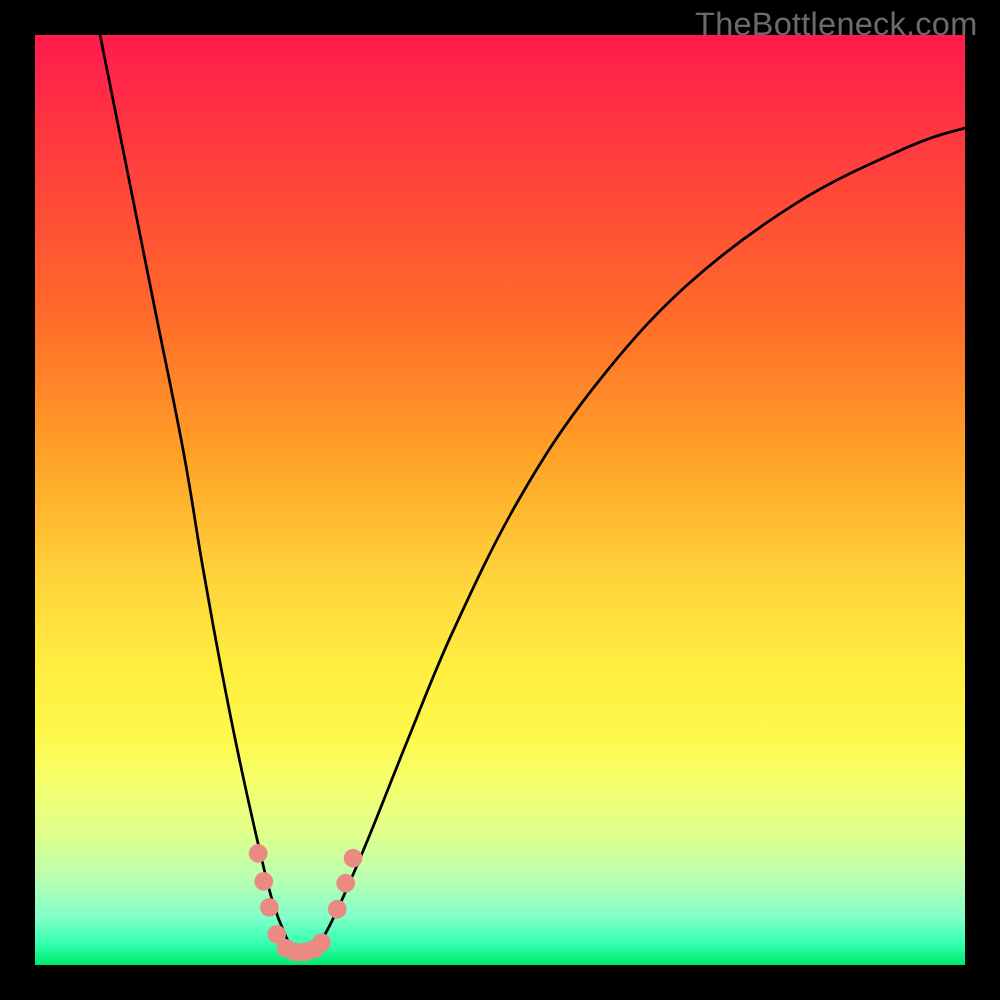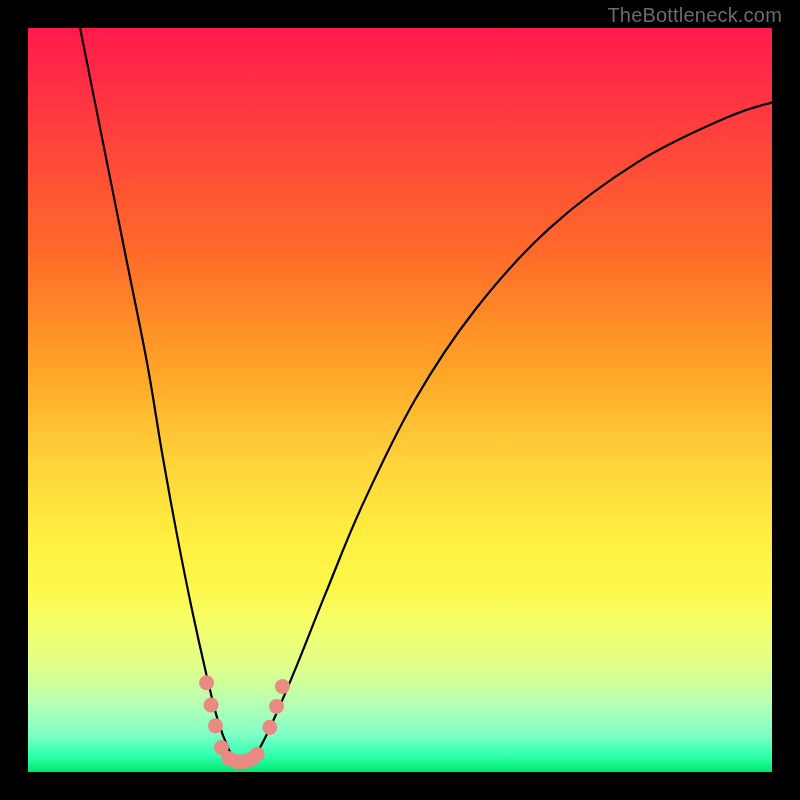--- a/index.html
+++ b/index.html
@@ -41,21 +41,21 @@
       #7effc8 95%,
       #2bffab 98%,
       #00e86b 100%
     );
   }
   .watermark {
     position: absolute;
     top: 4px;
     right: 18px;
     color: #6b6b6b;
-    font-size: 20px;
+    font-size: 26px;
     font-weight: 500;
     letter-spacing: 0.2px;
     user-select: none;
   }
   svg.curve {
     position: absolute;
     left: 0;
     top: 0;
     width: 744px;
     height: 744px;

